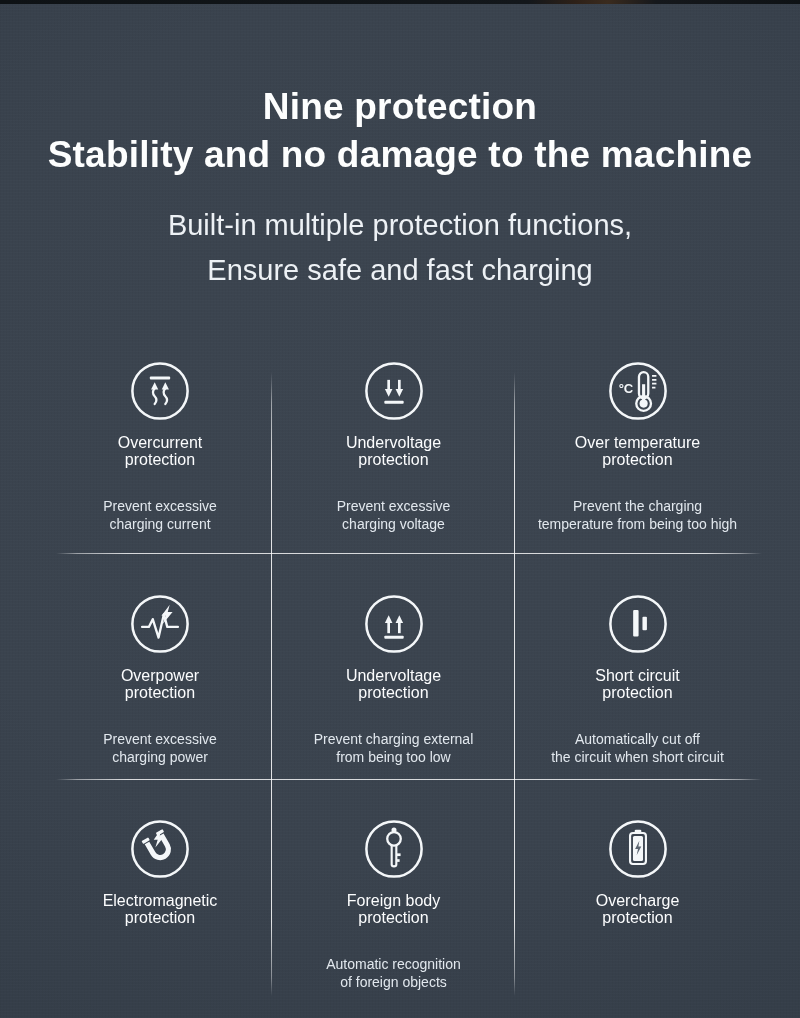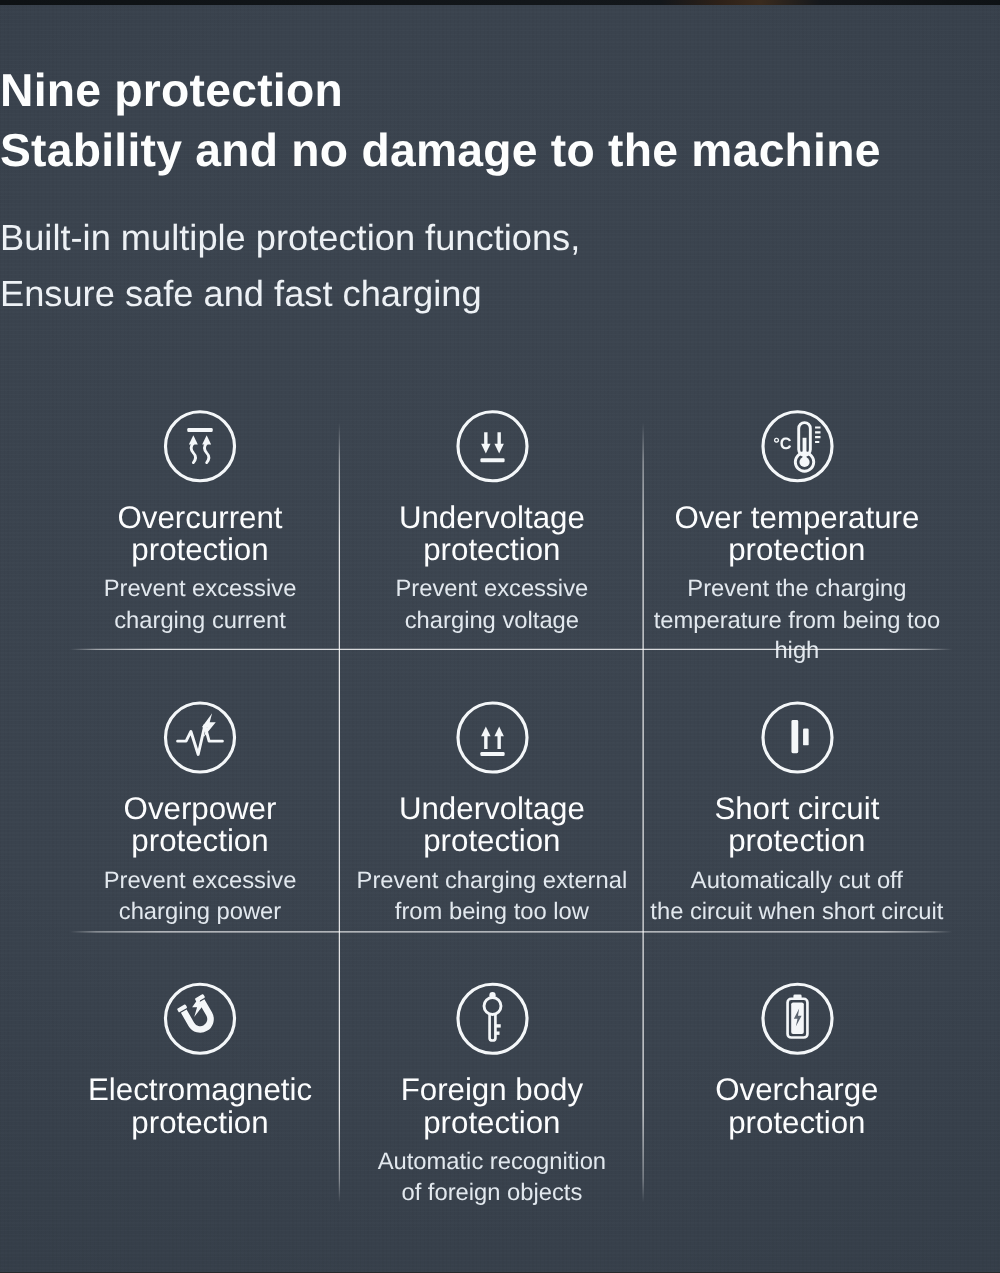--- a/index.html
+++ b/index.html
@@ -8,31 +8,31 @@
     font-family:"Liberation Sans", sans-serif;
     background:radial-gradient(ellipse 120% 85% at 50% 42%, #3c4550 0%, #3a434e 50%, #313a45 100%);
   }
   .texture{position:absolute;inset:0;pointer-events:none;
     background:
       repeating-linear-gradient(0deg, rgba(255,255,255,.013) 0 1px, transparent 1px 3px),
       repeating-linear-gradient(90deg, rgba(0,0,0,.025) 0 1px, transparent 1px 3px);
   }
   .top-strip{position:absolute;top:0;left:0;right:0;height:4px;
     background:linear-gradient(90deg,#0e1215 0%,#13171b 66%,#2e2118 72%,#3a2b1e 76%,#15181c 82%,#0e1215 100%);}
-  header{position:relative;padding-top:24px;}
+  header{position:relative;text-align:center;padding-top:58px;}
   .title{font-size:37px;font-weight:700;line-height:1.29;color:#fdfefe;white-space:pre-line;letter-spacing:.2px;}
   .subtitle{margin-top:19px;font-size:29px;font-weight:400;line-height:1.55;color:#edf1f5;white-space:pre-line;}
   .grid{position:relative;margin-top:64px;padding-left:48px;
     display:grid;grid-template-columns:224px 243px 245px;grid-template-rows:196px 226px 266px;}
   .cell{display:flex;flex-direction:column;align-items:center;text-align:center;}
   .row1{padding-top:3px}.row2{padding-top:40px}.row3{padding-top:39px}
   .icon{width:62px;height:62px;}
   .icon svg{display:block;width:100%;height:100%;}
-  .f-title{margin:13px 0 0 0;font-size:25px;font-weight:400;line-height:1.05;color:#fcfdfe;white-space:pre-line;}
-  .f-desc{margin:7px 0 0 0;font-size:19px;font-weight:400;line-height:1.28;color:#e2e8ee;white-space:pre-line;}
+  .f-title{margin:13px 0 0 0;font-size:16px;font-weight:400;line-height:1.05;color:#fcfdfe;white-space:pre-line;}
+  .f-desc{margin:30px 0 0 0;font-size:14px;font-weight:400;line-height:1.28;color:#e2e8ee;white-space:pre-line;}
   .v-line{position:absolute;top:15px;width:1px;height:624px;
     background:linear-gradient(to bottom,transparent 0,rgba(255,255,255,.5) 5%,rgba(255,255,255,.85) 15%,rgba(255,255,255,.85) 88%,rgba(255,255,255,.4) 97%,transparent 100%);}
   .v1{left:271px}.v2{left:514px}
   .h-line{position:absolute;left:56px;width:706px;height:1px;
     background:linear-gradient(to right,transparent 0,rgba(255,255,255,.5) 3%,rgba(255,255,255,.8) 10%,rgba(255,255,255,.8) 92%,rgba(255,255,255,.45) 97%,transparent 100%);}
   .hl1{top:196px}.hl2{top:422px}
 </style>
 </head>
 <body>
 

